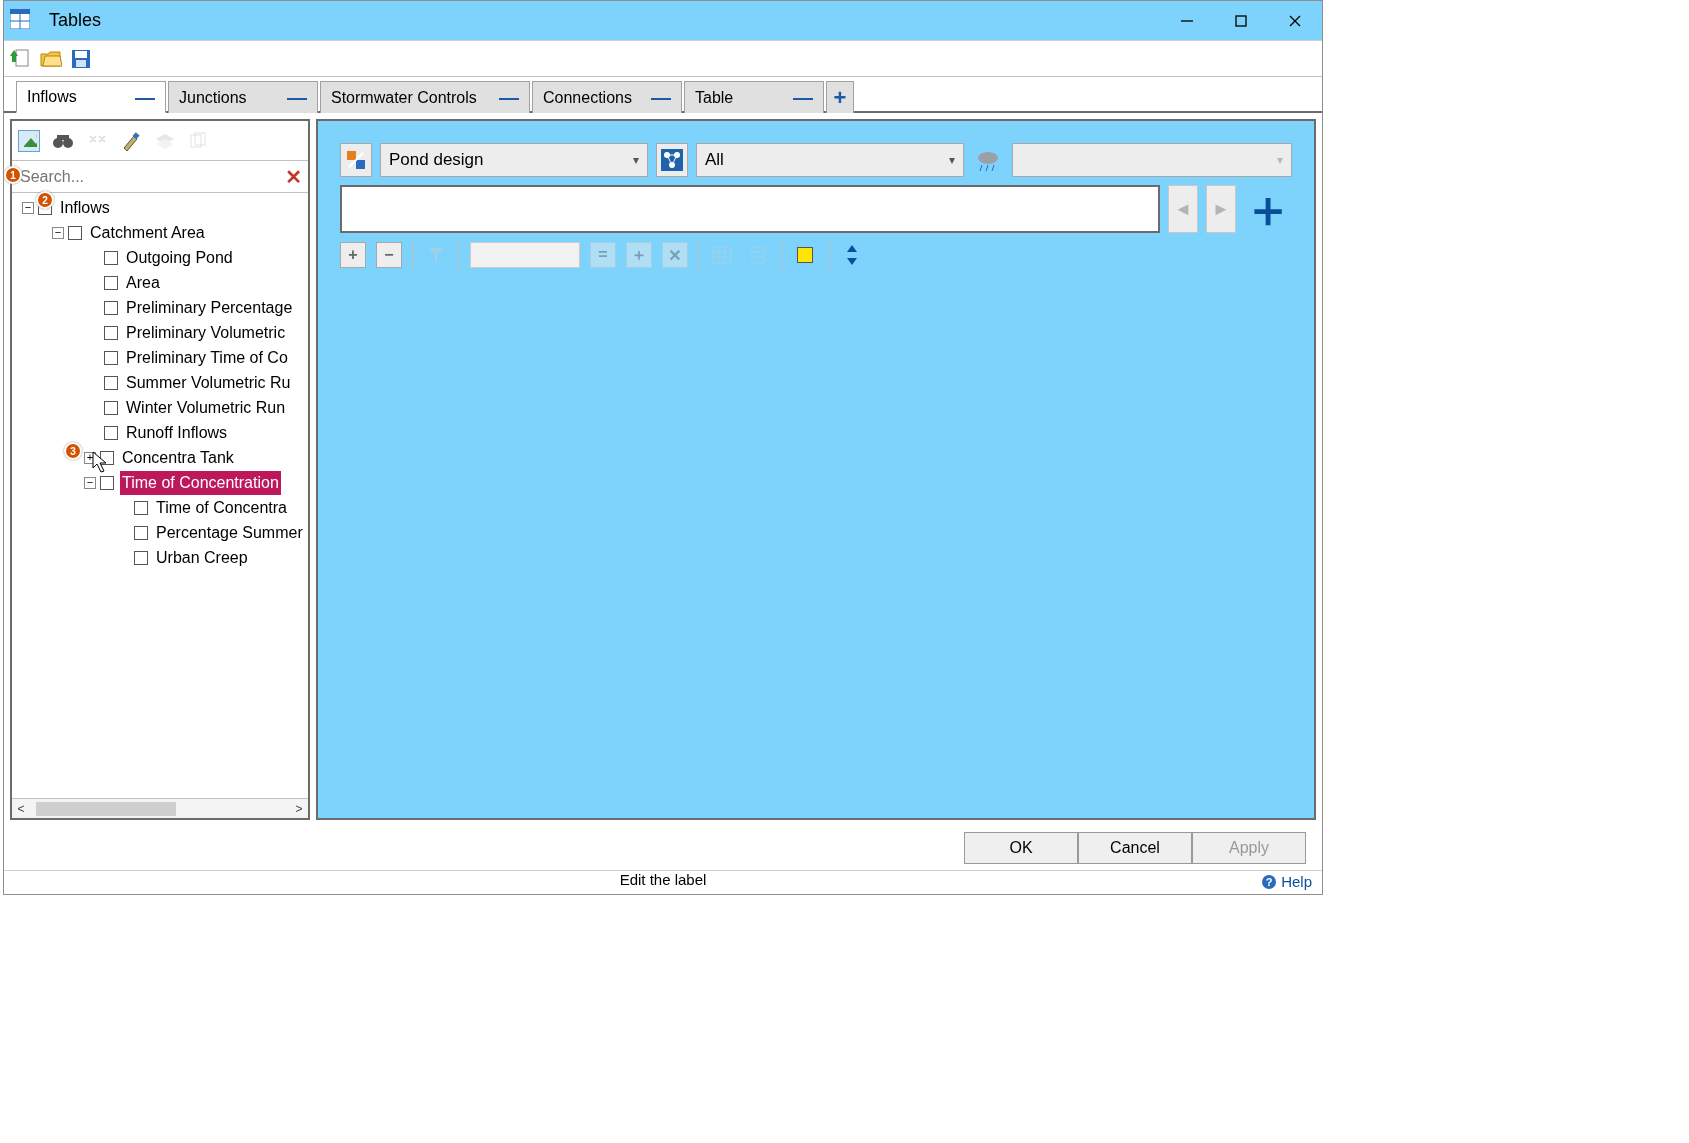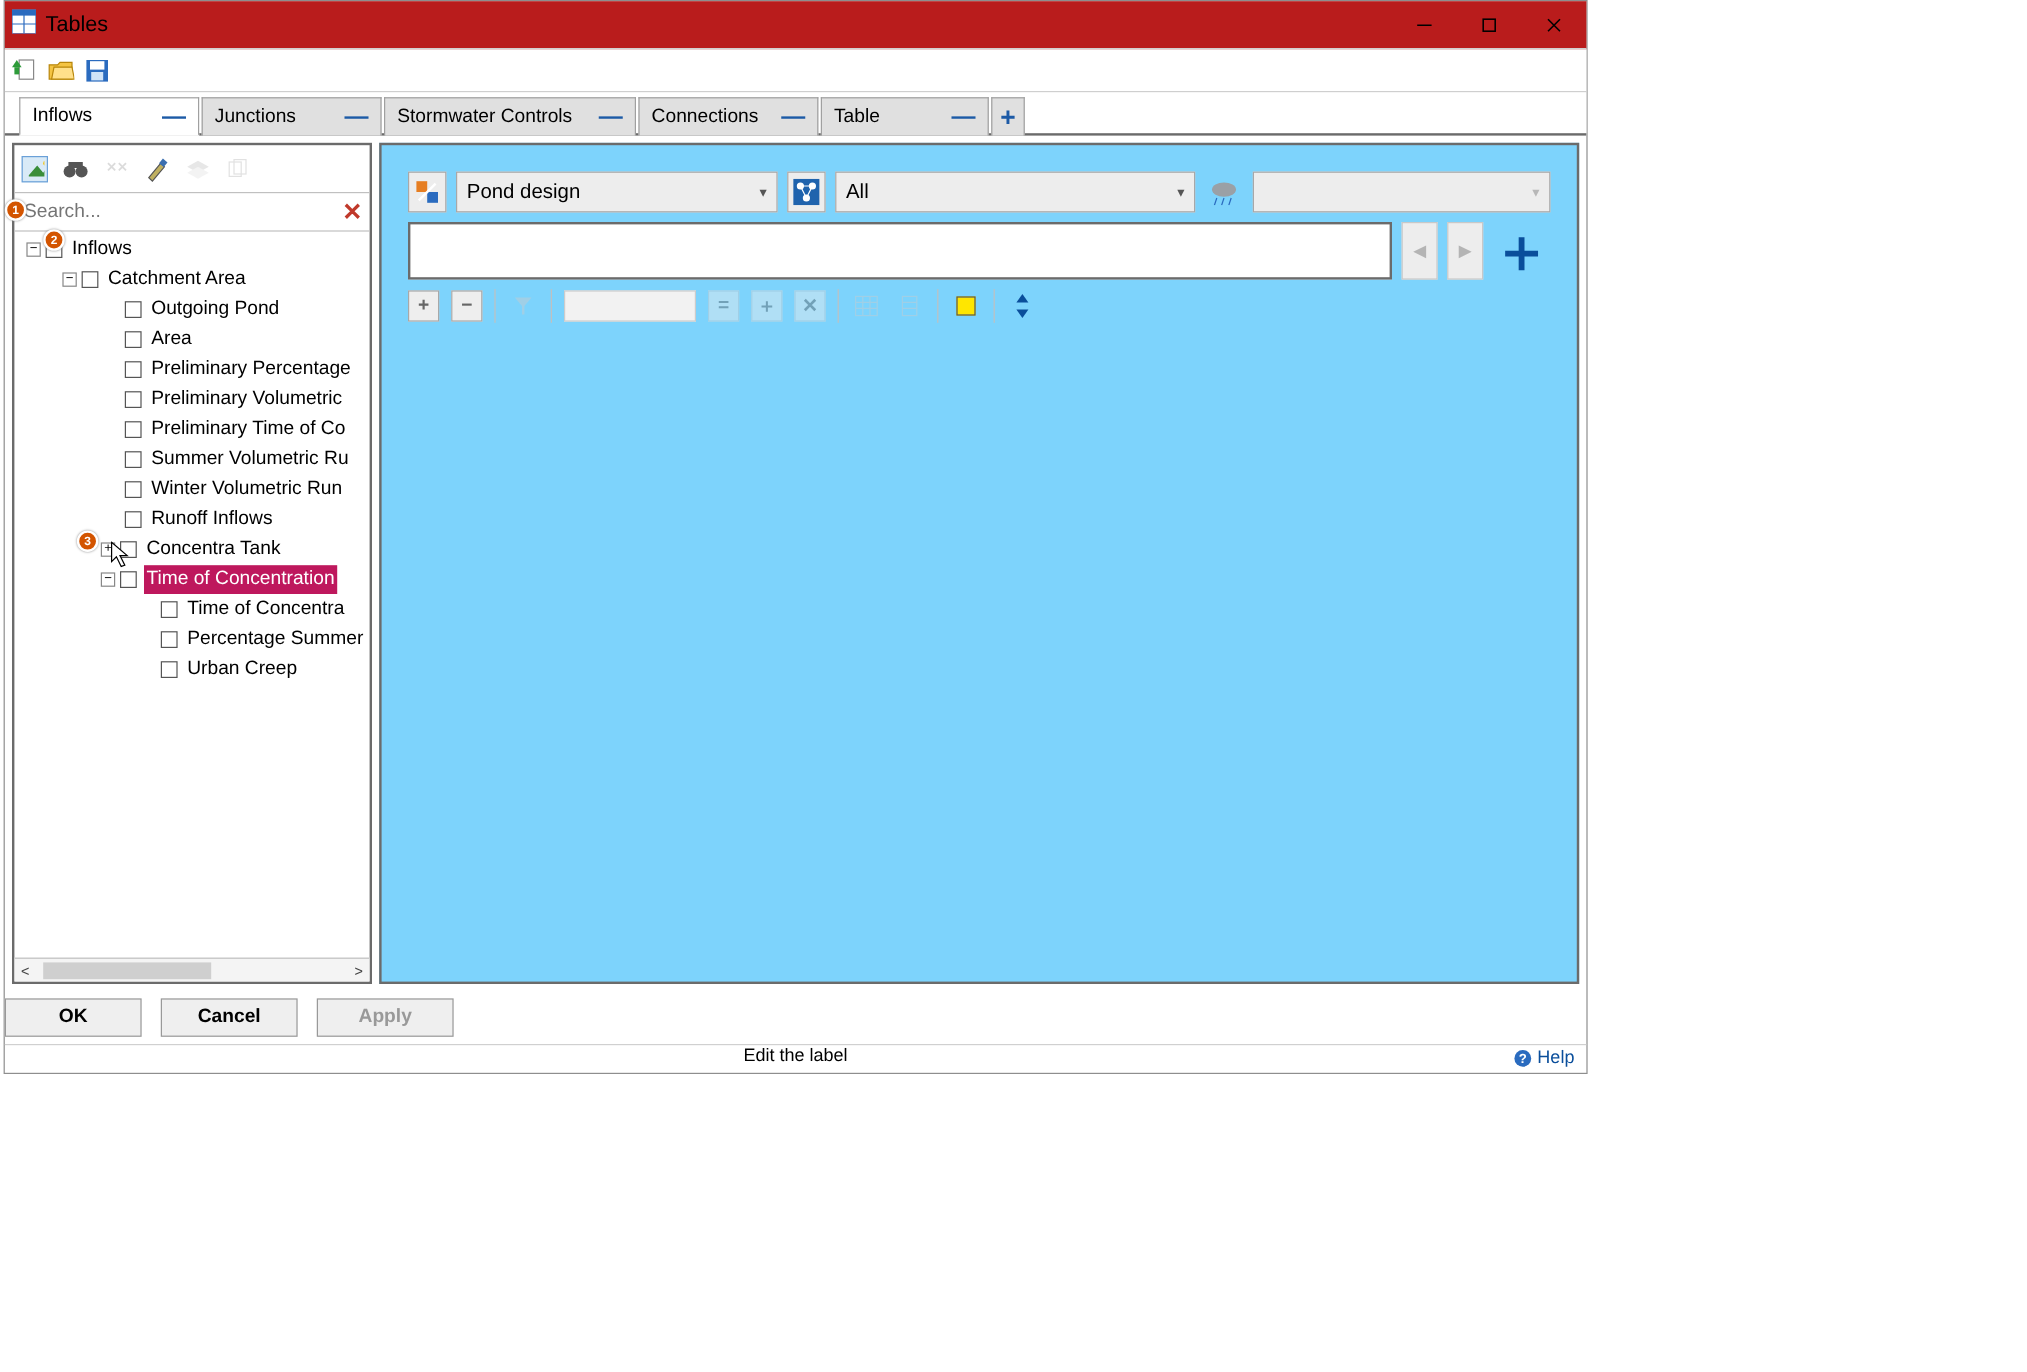--- a/index.html
+++ b/index.html
@@ -11,23 +11,24 @@
     margin-top:0px;
     background:#fff;
     position:relative;
     display:flex; flex-direction:column;
   }
   
   .titlebar {
     height:40px;
     display:flex; align-items:center;
     padding-left:6px;
-    background:#b91c1c;
+    background:#7dd3fc;
     border-bottom:1px solid #d0d0d0;
     position:relative;
+    gap:11px;
   }
   .titlebar .win-title { font-size:18px; margin-left:8px; }
   .titlebar .win-controls {
     position:absolute; right:0; top:0; height:40px;
     display:flex;
   }
   .win-btn { width:54px; height:40px; display:flex; align-items:center; justify-content:center; }
   .win-btn svg { width:14px; height:14px; }
 
   
@@ -142,21 +143,21 @@
     border:1px solid #a8a8a8;
     background:#ededed;
     height:34px;
     display:flex; align-items:center;
     padding:0 8px;
     font-size:17px;
     position:relative;
   }
   .sel .chev { position:absolute; right:8px; color:#555; font-size:12px; }
   .sel.design { width:268px; }
-  .sel.all { width:300px; }
+  .sel.all { width:268px; }
   .sel.empty-wide { flex:1; }
   .sq-ico {
     width:32px; height:34px;
     border:1px solid #a8a8a8;
     background:#ededed;
     display:flex; align-items:center; justify-content:center;
   }
   .long-input-box {
     flex:1;
     height:48px;
@@ -192,24 +193,22 @@
     width:110px; height:26px; border:1px solid #ccc; background:#f2f2f2;
   }
   .vdiv { width:1px; height:28px; background:#c0c0c0; }
   .yellow-sq { width:16px; height:16px; background:#ffe600; border:1px solid #555; }
   .dbl-arrow { color:#0a4e9b; font-size:22px; }
 
   
   .bottom-bar {
     height:44px;
     display:flex; align-items:center;
-    justify-content:flex-start;
-    gap:16px;
+    justify-content:flex-end;
     padding-right:16px;
-    font-weight:bold;
   }
   .dlg-btn {
     width:114px; height:32px;
     border:1px solid #999;
     background:#efefef;
     font-size:16px;
     display:flex; align-items:center; justify-content:center;
   }
   .dlg-btn.disabled { color:#999; }
 

